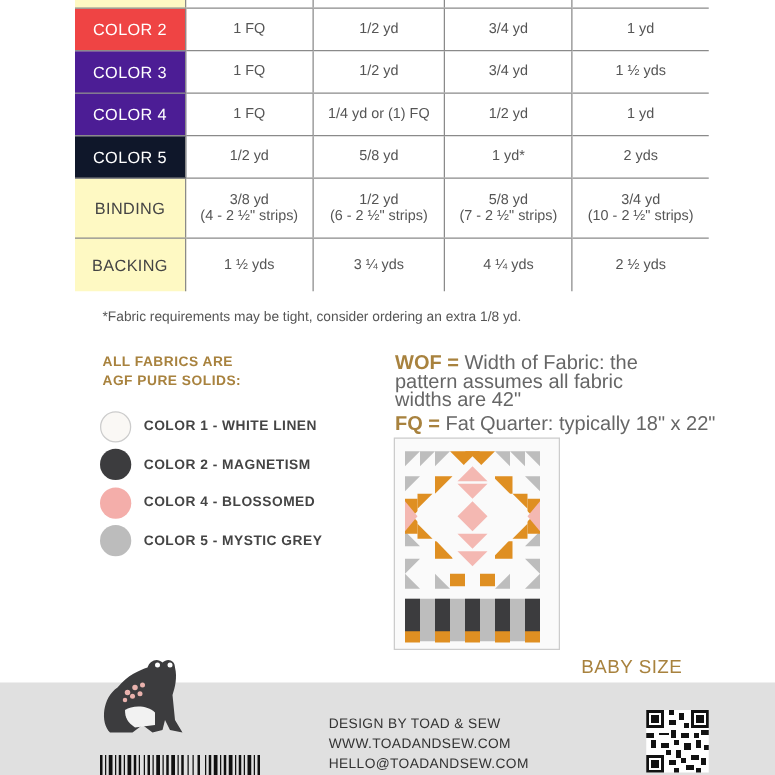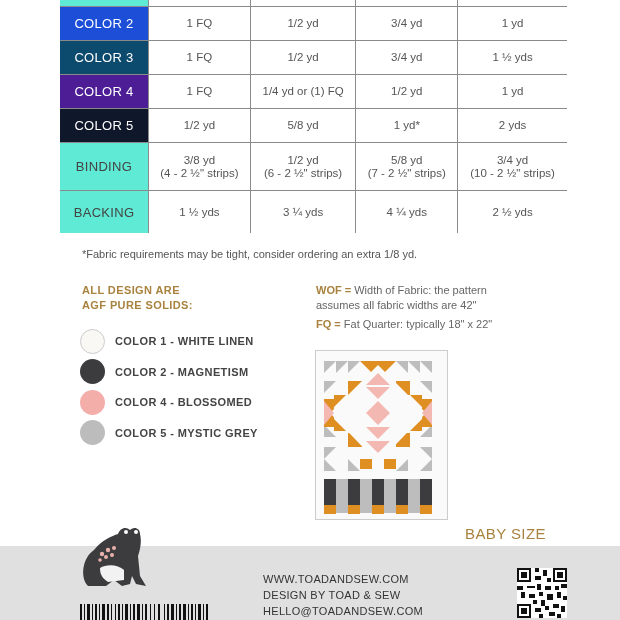--- a/index.html
+++ b/index.html
@@ -5,28 +5,28 @@
   html,body{margin:0;padding:0;}
   body{width:620px;height:620px;overflow:hidden;background:#ffffff;position:relative;font-family:"Liberation Sans",sans-serif;color:#444;}
   .tbl{position:absolute;left:60px;top:-28px;width:507px;border-collapse:collapse;}
   .tbl td{border-top:1.5px solid #8a8a8a;border-bottom:1.5px solid #8a8a8a;text-align:center;font-size:11.5px;color:#555;padding:0;line-height:13px;}
   .tbl td + td{border-left:1.5px solid #8a8a8a;}
   .tbl td.lbl{width:88px;font-size:13px;letter-spacing:.3px;color:#fff;text-align:center;}
   .tbl tr.hidden-row td{height:33px;}
   .tbl tr.crow td{height:33px;}
   .tbl tr.brow td{height:47px;}
   .tbl tr.bkrow td{height:42px;border-bottom:none;}
-  .tbl td.lbl.plain{color:#444;background:#5eead4;font-size:13px;}
+  .tbl td.lbl.plain{color:#444;background:#fef9c3;font-size:13px;}
   .note{position:absolute;left:82px;top:248px;font-size:11px;color:#555;}
   .fab-title{position:absolute;left:82px;top:283px;font-size:11px;font-weight:bold;color:#a8823e;line-height:15px;letter-spacing:.4px;}
   .swatches{position:absolute;left:80px;top:326px;}
   .sw{display:flex;align-items:center;height:30.5px;}
   .dot{width:25px;height:25px;border-radius:50%;margin-right:10px;box-sizing:border-box;}
   .sw span.t{font-size:11px;font-weight:bold;color:#444;letter-spacing:.4px;}
-  .defs{position:absolute;left:316px;top:283px;font-size:11px;color:#666;line-height:15px;}
+  .defs{position:absolute;left:316px;top:283px;font-size:16px;color:#666;line-height:15px;}
   .defs b{color:#a8823e;}
   .defs .d2{margin-top:4px;}
   .quilt{position:absolute;left:315px;top:350px;width:133px;height:170px;border:1px solid #ccc;background:#fafafa;box-sizing:border-box;}
   .baby{position:absolute;left:465px;top:525px;font-size:15px;font-weight:normal;color:#a8823e;letter-spacing:.4px;}
   .footer{position:absolute;left:0;top:546px;width:620px;height:74px;background:#e0e0e0;}
   .ft{position:absolute;left:263px;top:571px;font-size:11px;color:#333;line-height:16px;letter-spacing:.3px;}
   .toad{position:absolute;left:78px;top:520px;}
   .barcode{position:absolute;left:80px;top:604px;width:130px;height:16px;}
   .qr{position:absolute;left:517px;top:568px;width:50px;height:50px;}
 </style>
@@ -36,28 +36,28 @@
 <table class="tbl">
   <tbody>
       <tr class="hidden-row">
     <td class="lbl plain"></td>
         <td></td>
         <td></td>
         <td></td>
         <td></td>
   </tr>
   <tr class="crow">
-    <td class="lbl" style="background:#1d4ed8">COLOR 2</td>
+    <td class="lbl" style="background:#ef4444">COLOR 2</td>
     <td>1 FQ</td>
     <td>1/2 yd</td>
     <td>3/4 yd</td>
     <td>1 yd</td>
   </tr>
   <tr class="crow">
-    <td class="lbl" style="background:#0c4a6e">COLOR 3</td>
+    <td class="lbl" style="background:#4c1d95">COLOR 3</td>
     <td>1 FQ</td>
     <td>1/2 yd</td>
     <td>3/4 yd</td>
     <td>1 ½  yds</td>
   </tr>
   <tr class="crow">
     <td class="lbl" style="background:#4c1d95">COLOR 4</td>
     <td>1 FQ</td>
     <td>1/4 yd or (1) FQ</td>
     <td>1/2 yd</td>
@@ -95,21 +95,21 @@
     <td>3 ¼ yds</td>
     <td>4 ¼  yds</td>
     <td>2 ½  yds</td>
   </tr>
 </tbody>
   </table>
 
 <div class="note">*Fabric requirements may be tight, consider ordering an extra 1/8 yd.</div>
 
 <div class="fab-title">
-  <div>ALL DESIGN ARE</div>
+  <div>ALL FABRICS ARE</div>
   <div>AGF PURE SOLIDS:</div>
 </div>
 
 <div class="swatches">
   <div class="sw">
       <div class="dot" style="background:#faf8f5;border:1.5px solid #ccc"></div>
       <span class="t">COLOR 1 - WHITE LINEN</span>
     </div>
   <div class="sw">
       <div class="dot" style="background:#3c3c3e"></div>
@@ -249,22 +249,22 @@
     <rect x="108" y="0" width="1" height="16"></rect>
       <rect x="111" y="0" width="2" height="16"></rect>
       <rect x="115" y="0" width="1" height="16"></rect>
     <rect x="118" y="0" width="3" height="16"></rect>
       <rect x="123" y="0" width="1" height="16"></rect>
       <rect x="126" y="0" width="2" height="16"></rect>
   </g>
 </svg>
 
 <div class="ft">
+  <div>DESIGN BY TOAD &amp; SEW</div>
   <div>WWW.TOADANDSEW.COM</div>
-  <div>DESIGN BY TOAD &amp; SEW</div>
   <div>HELLO@TOADANDSEW.COM</div>
 </div>
 
 <svg class="qr" viewBox="0 0 25 25" shape-rendering="crispEdges">
   <rect width="25" height="25" fill="#fff"></rect>
   <g fill="#111">
     <rect x="0" y="0" width="7" height="7"></rect>
       <rect x="18" y="0" width="7" height="7"></rect>
       <rect x="0" y="18" width="7" height="7"></rect>
   </g>

